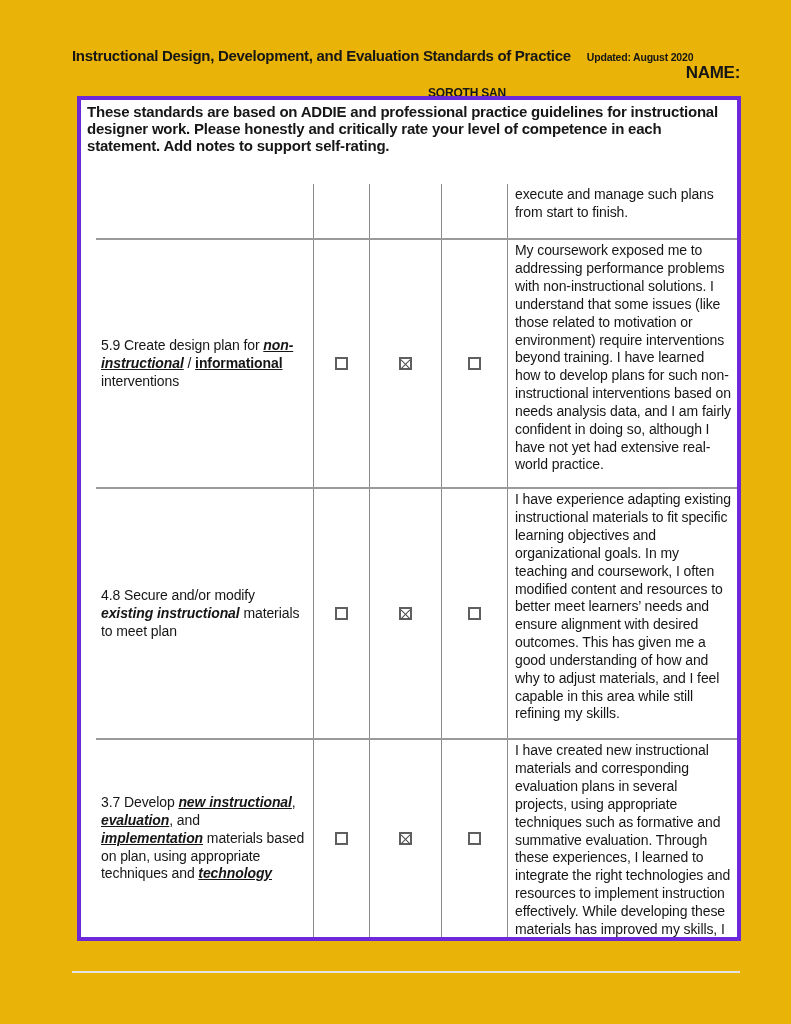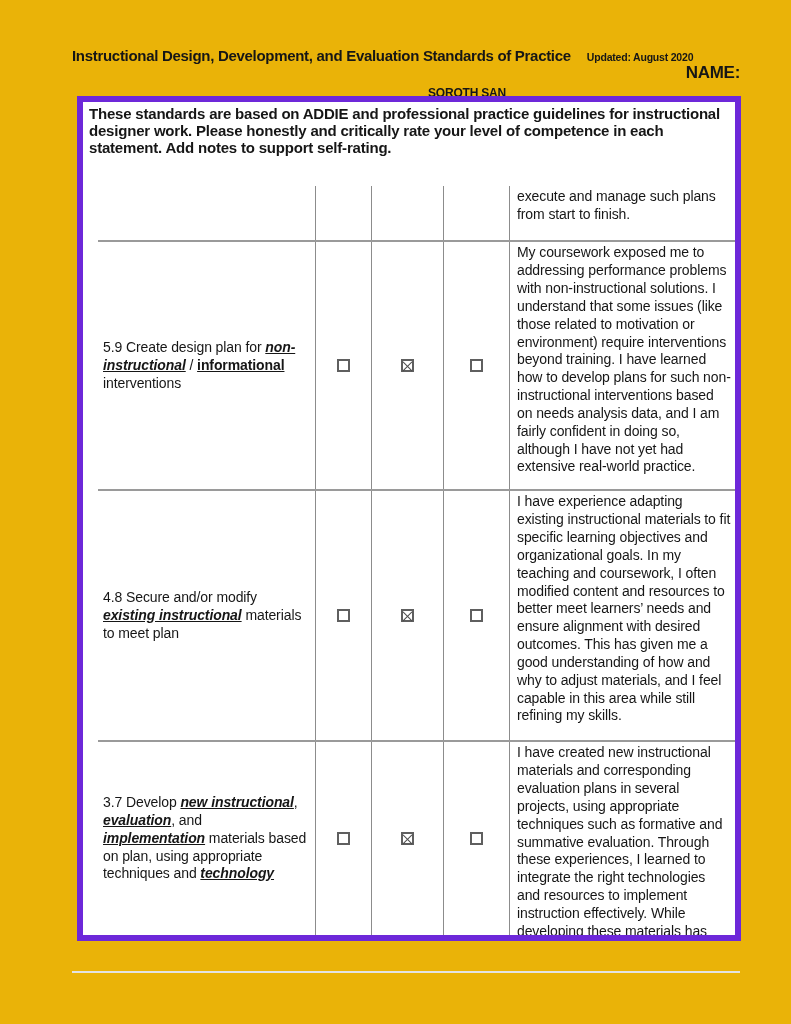--- a/index.html
+++ b/index.html
@@ -20,21 +20,21 @@
   }
   .name-line{width:338px;margin-left:4px;}
   .name-val{position:absolute;left:26px;bottom:3px;font-size:12px;font-weight:bold;letter-spacing:-0.2px;white-space:nowrap;}
   .date-lbl{margin-left:10px;}
   .date-line{width:96px;margin-left:5px;}
   .date-val{position:absolute;left:27px;bottom:3px;font-size:13px;font-weight:bold;letter-spacing:-0.2px;white-space:nowrap;}
   .hdr-page{font-size:10px;font-weight:bold;margin-left:44px;letter-spacing:-0.2px;white-space:nowrap;padding-bottom:2px;}
   
   .outer-box{
     position:absolute;left:77px;top:96px;width:664px;height:845px;box-sizing:border-box;
-    border:6px solid #6d28d9;display:flex;flex-direction:column;background:#fff;
+    border:4px solid #6d28d9;display:flex;flex-direction:column;background:#fff;
   }
   .intro{
     padding:3px 7px 2px 6px;font-size:15px;font-weight:bold;line-height:1.14;letter-spacing:-0.2px;
   }
   
   .tbl{flex:1;min-height:0;margin-left:15px;display:flex;flex-direction:column;overflow:hidden;margin-top:28px;}
   .row{display:flex;border-bottom:2px solid #9a9a9a;box-sizing:border-box;min-height:0;}
   .row:last-child{border-bottom:none;flex:1;}
   .row-partial{height:56px;}
   .row-35{height:249px;}
@@ -108,21 +108,21 @@
         <div class="cell c-cb3 c-cb">
           <div class="cb"></div>
         </div>
         <div class="cell c-notes">
           <div class="notes-text">My coursework exposed me to addressing performance problems with non-instructional solutions. I understand that some issues (like those related to motivation or environment) require interventions beyond training. I have learned how to develop plans for such non-instructional interventions based on needs analysis data, and I am fairly confident in doing so, although I have not yet had extensive real-world practice.</div>
         </div>
       </div>
 
       <div class="row row-36">
         <div class="cell c-stmt">
-          <div class="stmt-text"><span>4.8 Secure and/or modify </span><span style="font-weight: bold; font-style: italic; text-decoration: underline;">existing instructional</span><span> materials to meet plan</span></div>
+          <div class="stmt-text"><span>4.8 Secure and/or modify </span><span style="font-weight: bold; font-style: italic; ">existing instructional</span><span> materials to meet plan</span></div>
         </div>
         <div class="cell c-cb1 c-cb">
           <div class="cb"></div>
         </div>
         <div class="cell c-cb2 c-cb">
           <div class="cb checked"></div>
         </div>
         <div class="cell c-cb3 c-cb">
           <div class="cb"></div>
         </div>

